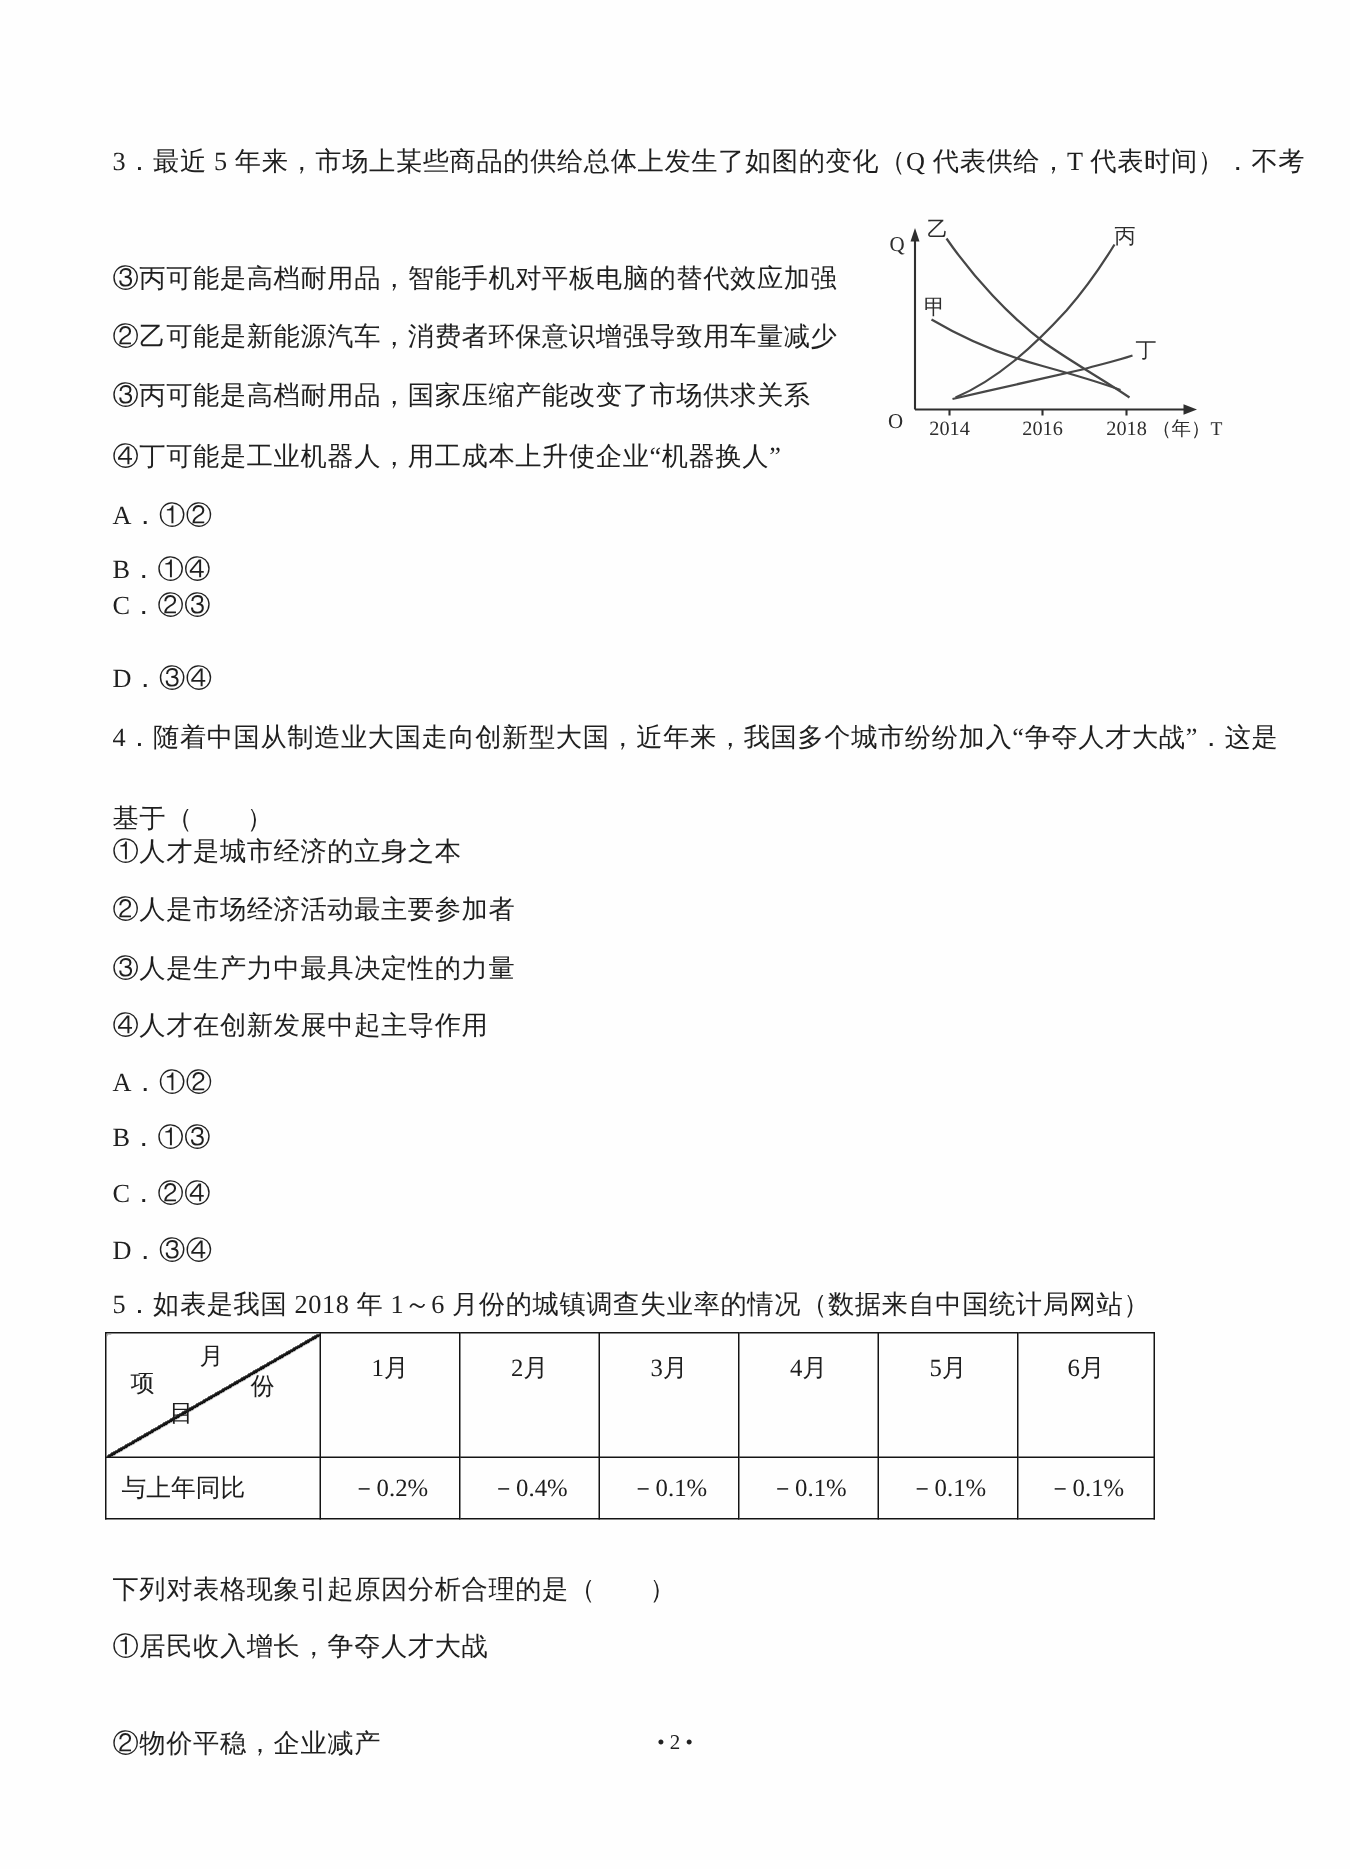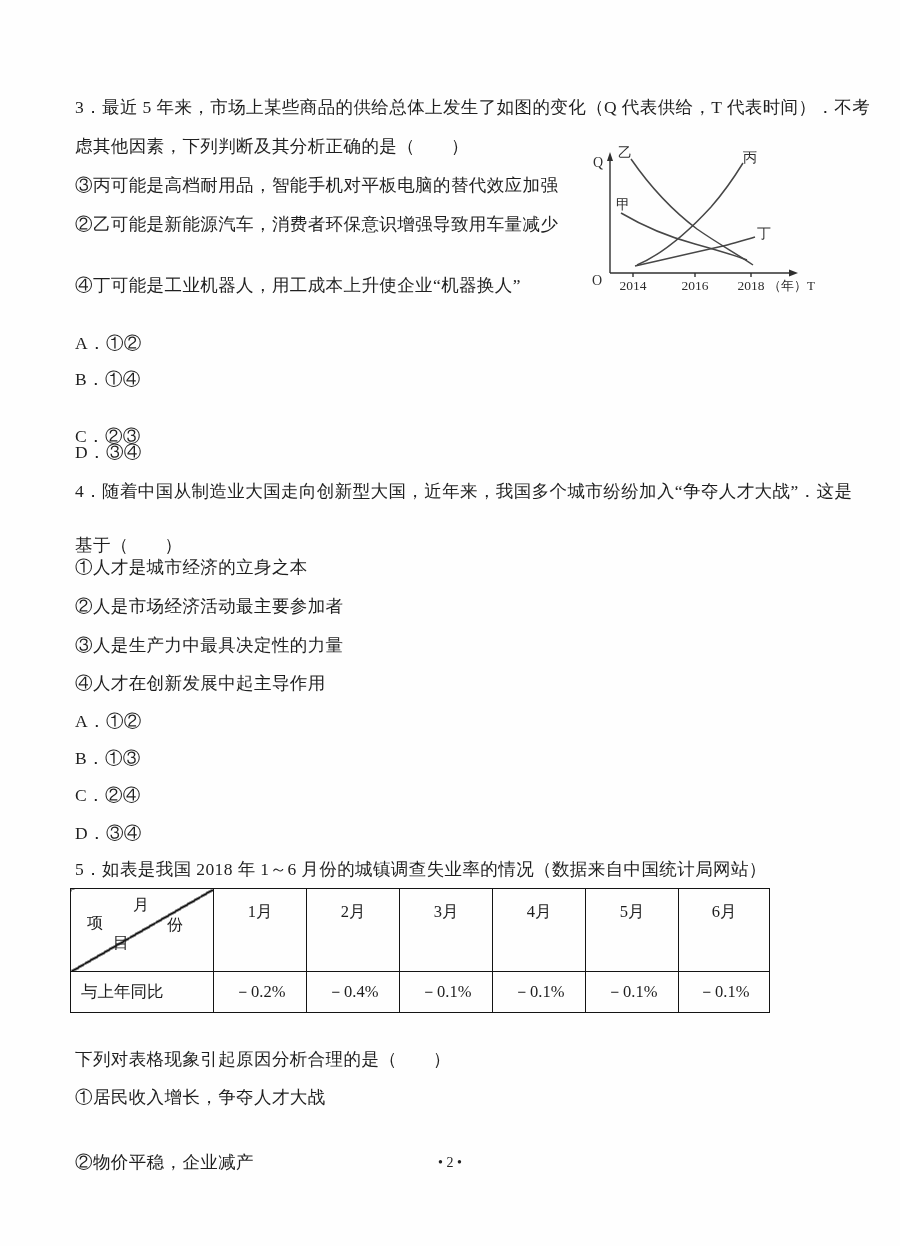--- a/index.html
+++ b/index.html
@@ -70,27 +70,27 @@
   .c-m2{left:96px;top:28px;}
   .c-p1{left:16px;top:26px;}
   .c-p2{left:42px;top:46px;}
 </style>
 </head>
 <body>
 
 <div class="page">
 
   <div class="line" style="top:96px">3．最近 5 年来，市场上某些商品的供给总体上发生了如图的变化（Q 代表供给，T 代表时间）．不考</div>
-  <div class="line" style="top:135px">虑其他因素，下列判断及其分析正确的是（　　）</div>
   <div class="line" style="top:174px">③丙可能是高档耐用品，智能手机对平板电脑的替代效应加强</div>
   <div class="line" style="top:213px">②乙可能是新能源汽车，消费者环保意识增强导致用车量减少</div>
-  <div class="line" style="top:274px">④丁可能是工业机器人，用工成本上升使企业“机器换人”</div>
+  <div class="line" style="top:252px">③丙可能是高档耐用品，国家压缩产能改变了市场供求关系</div>
+  <div class="line" style="top:293px">④丁可能是工业机器人，用工成本上升使企业“机器换人”</div>
   <div class="line" style="top:332px">A．①②</div>
   <div class="line" style="top:368px">B．①④</div>
-  <div class="line" style="top:425px">C．②③</div>
+  <div class="line" style="top:392px">C．②③</div>
   <div class="line" style="top:441px">D．③④</div>
 
   <div class="figure">
     <svg width="312" height="158" viewBox="0 0 312 158">
 
       <line class="axis" x1="25" y1="130" x2="25" y2="16"></line>
       <polygon points="22,18 25,9 28,18" fill="#2f2f2f"></polygon>
       <line class="axis" x1="25" y1="130" x2="206" y2="130"></line>
       <polygon points="204,126.5 213,130 204,133.5" fill="#2f2f2f"></polygon>
 

